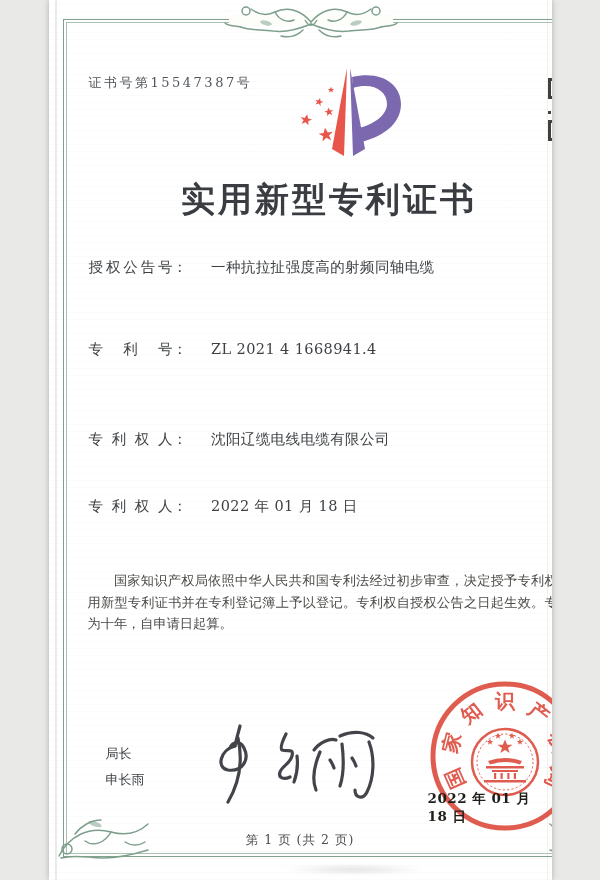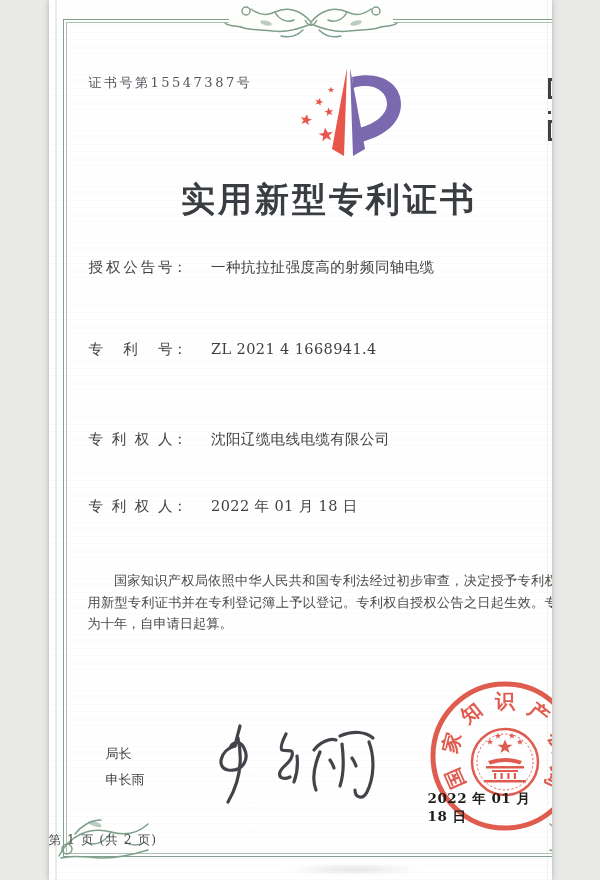--- a/index.html
+++ b/index.html
@@ -32,21 +32,21 @@
          line-height:21.5px;color:#4a4a47;text-align:justify;margin-top:44px;}
   .paras p{margin:0;text-indent:2em;}
   .signer{position:absolute;left:57px;top:741px;font-size:13px;color:#3c3f42;line-height:26px;}
   .signature{position:absolute;left:153px;top:716px;opacity:.92;}
   .seal{position:absolute;left:378px;top:678px;width:156px;height:156px;
         opacity:.87;mix-blend-mode:multiply;}
   #seal-ring text{font-size:20px;font-weight:700;fill:#dc4335;
         font-family:"DejaVu Serif","Liberation Serif",serif;}
   .seal-date{position:absolute;left:379px;top:790px;font-size:13.5px;font-weight:600;
         letter-spacing:.5px;color:#1d1d1a;z-index:5;}
-  .footer{position:absolute;left:0;top:832px;width:100%;text-align:left;
+  .footer{position:absolute;left:0;top:832px;width:100%;text-align:center;
         font-size:12.5px;color:#4a4d4a;letter-spacing:1px;}
   .smudge{position:absolute;left:235px;top:864px;width:140px;height:11px;
         background:radial-gradient(closest-side,rgba(110,110,110,.20),transparent);
         filter:blur(1.5px);}
 </style>
 </head>
 <body>
 
 <div id="page">
 

